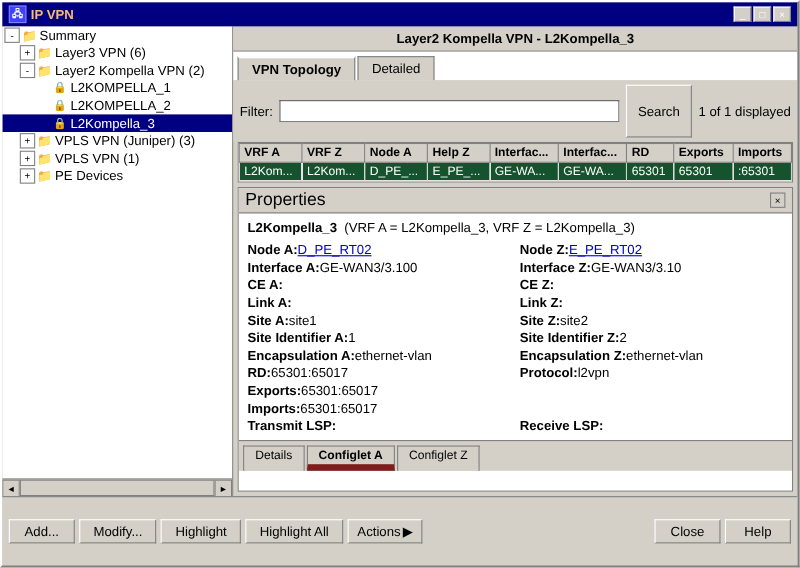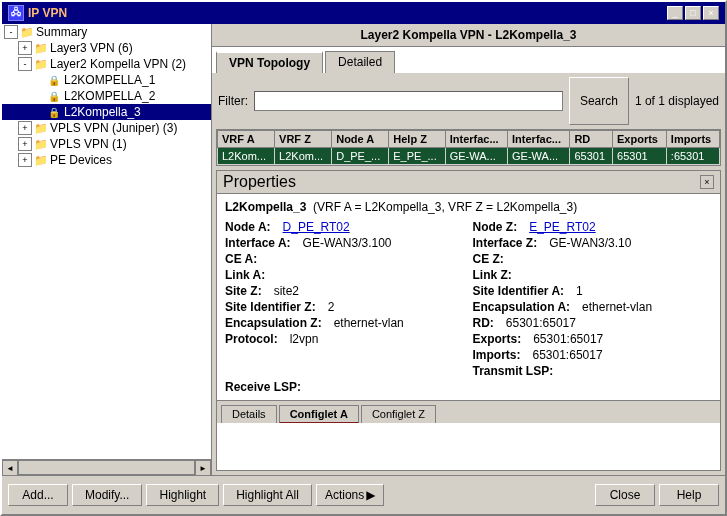--- a/index.html
+++ b/index.html
@@ -283,21 +283,21 @@
     .props-grid {
       display: grid;
       grid-template-columns: 1fr 1fr;
       gap: 2px 8px;
       font-size: 12px;
     }
 
     .prop-pair {
       display: flex;
       align-items: flex-end;
-      gap: 12px;
+      gap: 0;
     }
 
     .prop-label {
       font-weight: bold;
       white-space: nowrap;
       flex-shrink: 0;
     }
 
     .prop-value {
       color: #000000;
@@ -323,28 +323,28 @@
       border: 1px solid #808080;
       border-bottom: none;
       cursor: pointer;
       background: #d4d0c8;
       font-size: 11px;
     }
 
     .inner-tab.active {
       background: #d4d0c8;
       font-weight: bold;
-      border-bottom: 1px solid #7f1d1d;
+      border-bottom: 6px solid #7f1d1d;
     }
 
     
     .bottom-toolbar {
       display: flex;
       align-items: center;
-      padding: 8px 6px;
+      padding: 20px 6px;
       background: #d4d0c8;
       border-top: 1px solid #808080;
       gap: 4px;
     }
 
     .toolbar-btn {
       padding: 3px 12px;
       background: #d4d0c8;
       border: 1px solid #808080;
       border-top-color: #ffffff;
@@ -583,20 +583,24 @@
             <div class="prop-pair">
               <span class="prop-label">Link A:</span>
               <span class="prop-value"></span>
             </div>
             <div class="prop-pair">
               <span class="prop-label">Link Z:</span>
               <span class="prop-value"></span>
             </div>
 
             <div class="prop-pair">
+              <span class="prop-label">Site A:</span>
+              <span class="prop-value">site1</span>
+            </div>
+            <div class="prop-pair">
               <span class="prop-label">Site Z:</span>
               <span class="prop-value">site2</span>
             </div>
 
             <div class="prop-pair">
               <span class="prop-label">Site Identifier A:</span>
               <span class="prop-value">1</span>
             </div>
             <div class="prop-pair">
               <span class="prop-label">Site Identifier Z:</span>

